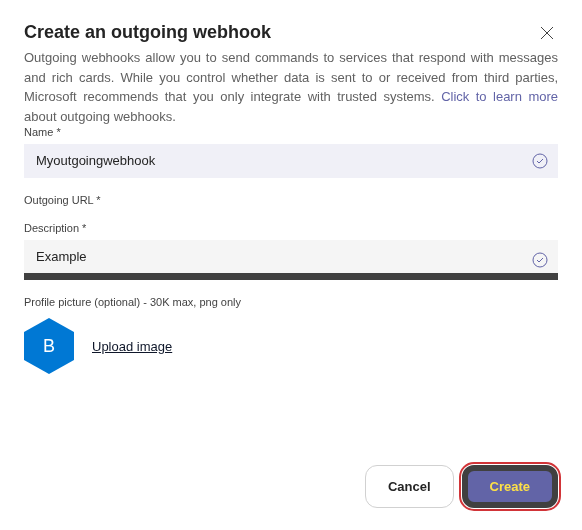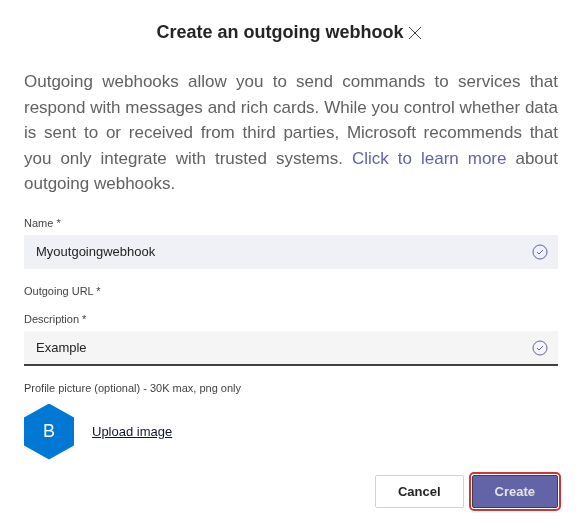--- a/index.html
+++ b/index.html
@@ -11,47 +11,46 @@
       font-family: 'Segoe UI', Tahoma, sans-serif;
       background: #ffffff;
       width: 582px;
       height: 530px;
       padding: 22px 24px;
       color: #242424;
       position: relative;
     }
     .header-row {
       display: flex;
-      justify-content: center;
+      justify-content: space-between;
       align-items: flex-start;
-      margin-bottom: 25px;
+      margin-bottom: 4px;
     }
     .title {
       font-size: 18px;
       font-weight: 600;
       color: #242424;
     }
     .close-btn {
       background: none;
       border: none;
       cursor: pointer;
       padding: 4px;
       color: #424242;
     }
     .close-btn svg {
       width: 14px;
       height: 14px;
       display: block;
     }
     .description {
-      font-size: 17px;
+      font-size: 13px;
       color: #616161;
       line-height: 1.5;
       text-align: justify;
-      margin-bottom: 20px;
     }
     .description a {
       color: #6264a7;
       text-decoration: none;
     }
     .form-group {
       margin-bottom: 16px;
     }
     .form-label {
       font-size: 11px;
@@ -72,21 +71,21 @@
       font-size: 13px;
       color: #242424;
       font-family: inherit;
       outline: none;
     }
     .text-input.validated {
       background: #f0f0f7;
     }
     .text-input.active {
       background: #f5f5f5;
-      border-bottom: 2px solid #404040;
+      border-bottom: 7px solid #404040;
     }
     .valid-icon {
       position: absolute;
       right: 10px;
       top: 50%;
       transform: translateY(-50%);
       width: 16px;
       height: 16px;
       display: flex;
       align-items: center;
@@ -132,33 +131,33 @@
       position: absolute;
       bottom: 22px;
       right: 24px;
       display: flex;
       gap: 8px;
     }
     .btn {
       padding: 8px 22px;
       font-size: 13px;
       font-family: inherit;
-      border-radius: 2px;
+      border-radius: 12px;
       cursor: pointer;
       font-weight: 600;
     }
     .btn-secondary {
       background: #ffffff;
       border: 1px solid #d1d1d1;
       color: #242424;
     }
     .btn-primary {
       background: #6264a7;
-      border: 1px solid #404040;
-      color: #e5e5e5;
+      border: 6px solid #404040;
+      color: #fde047;
       outline: 2px solid #d13438;
       outline-offset: 1px;
     }
   </style>
 </head>
 <body>
 
 <div class="header-row">
   <h2 class="title">Create an outgoing webhook</h2>
   <button class="close-btn">

